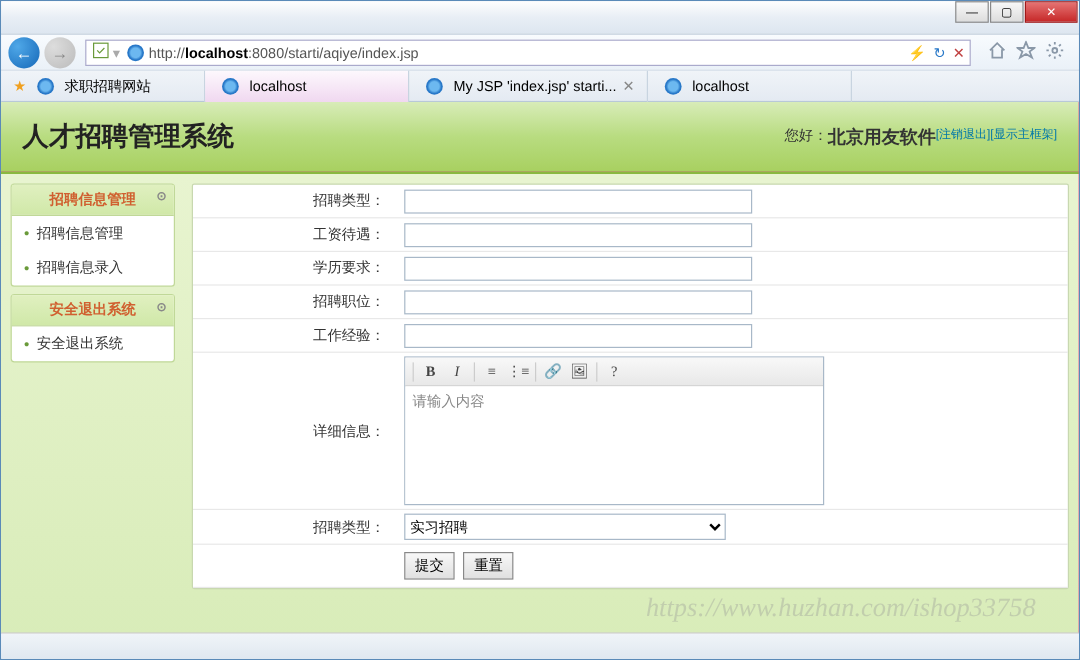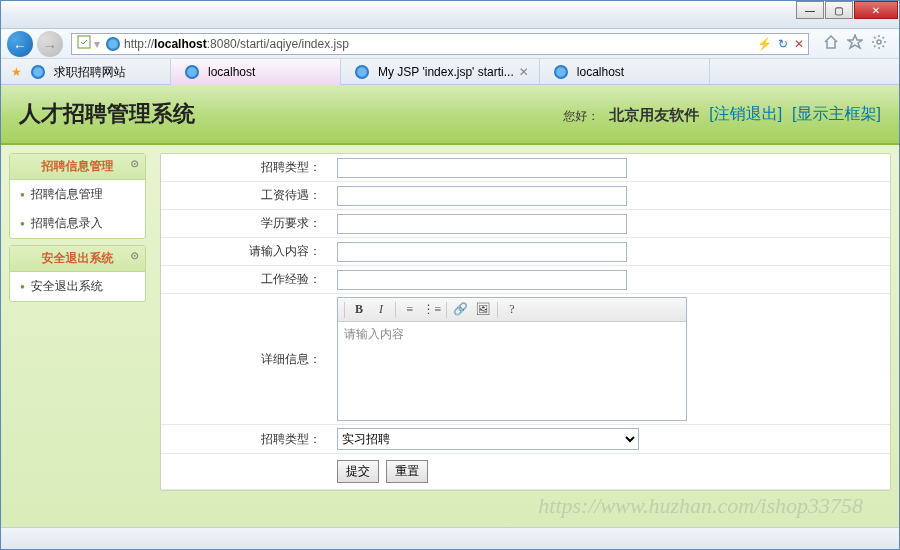--- a/index.html
+++ b/index.html
@@ -18,39 +18,39 @@
 .urltext b{color:#000}
 .navicons{display:flex;gap:8px;align-items:center;padding:0 6px}
 .tabsrow{height:26px;background:linear-gradient(#f0f4f8,#e4eaf2);display:flex;border-bottom:1px solid #b8c8d8}
 .btab{height:26px;padding:0 10px;display:flex;align-items:center;gap:5px;border-right:1px solid #c8d4e0;min-width:170px}
 .btab.active{background:linear-gradient(#fdf8fd,#f0d8f0)}
 .btab .x{margin-left:auto;color:#888}
 .favstar{color:#f0a020}
 .content{height:calc(100% - 84px - 22px);overflow:auto;background:#ec4899}
 .hdr{height:60px;background:linear-gradient(#d8ecb8,#b8dc80,#a8d060);border-bottom:2px solid #8ab840;display:flex;align-items:center;padding:0 18px}
 .hdr h1{font-size:22px;color:#222;font-weight:bold}
-.hdr .right{margin-left:auto;display:flex;align-items:flex-end;gap:10px;color:#333}
+.hdr .right{margin-left:auto;display:flex;align-items:flex-start;color:#333}
 .hdr .right b{font-size:15px}
-.hdr .right a{color:#07a;text-decoration:none;font-size:16px}
+.hdr .right a{color:#07a;text-decoration:none;font-size:10px}
 .body2{display:flex;min-height:400px;background:linear-gradient(#e8f4d0,#d8ecb8)}
 .sidebar{width:145px;padding:8px 0 8px 8px}
 .sbox{background:#fff;border:1px solid #c0d898;border-radius:3px;margin-bottom:6px}
 .sboxhdr{background:linear-gradient(#e0f0c0,#d0e8a8);padding:4px 8px;text-align:center;font-weight:bold;color:#d06030;border-bottom:1px solid #c0d898;position:relative}
 .sboxhdr::after{content:"⊙";position:absolute;right:6px;color:#888;font-size:10px}
 .sitem{padding:6px 10px;display:flex;align-items:center;gap:6px;color:#333}
 .sitem::before{content:"●";color:#6a9a3a;font-size:8px}
 .mainarea{flex:1;padding:8px 8px 8px 14px}
 .mpanel{background:#fff;border:1px solid #c8d8b0;border-radius:2px}
 .mphdr{background:linear-gradient(#f4f8ec,#e8f0d8);padding:5px 10px;border-bottom:1px solid #d0dcc0;color:#444}
 .frm{padding:0}
 .frow{display:flex;align-items:center;border-bottom:1px solid #e8e8e8;min-height:28px}
 .flabel{width:170px;text-align:right;padding-right:10px;color:#333}
 .fctrl{flex:1;padding:3px 6px}
 .fctrl input[type=text]{width:290px;height:20px;border:1px solid #a8b8c8;padding:0 3px}
-.fctrl select{width:302px;height:22px;border:1px solid #a8b8c8;background:#fff}
+.fctrl select{width:268px;height:22px;border:1px solid #a8b8c8;background:#fff}
 .rte{width:350px;border:1px solid #a8b8c8}
 .rtetb{height:24px;background:linear-gradient(#f8f8f8,#e8e8e8);border-bottom:1px solid #ccc;display:flex;align-items:center;padding:0 4px;gap:2px}
 .rtebtn{width:20px;height:18px;display:flex;align-items:center;justify-content:center;color:#444;font-family:serif}
 .rtediv{width:1px;height:16px;background:#ccc;margin:0 2px}
 .rtearea{height:98px;padding:4px 6px;color:#888;background:#fff}
 .btns{padding:6px}
 .btns button{padding:2px 8px;border:1px solid #888;background:linear-gradient(#f8f8f8,#e0e0e0);margin-right:4px}
 .scrollhint{height:22px;background:linear-gradient(#f0f4f8,#e0e8f0);border-top:1px solid #ccc}
 .watermark{position:absolute;bottom:30px;right:36px;font-size:22px;color:rgba(150,150,150,.35);font-style:italic;font-family:Georgia,serif;pointer-events:none}
 svg{width:16px;height:16px}
@@ -155,21 +155,21 @@
               </div>
             <div class="frow">
                 <div class="flabel">工资待遇：</div>
                 <div class="fctrl"><input type="text" style=""></div>
               </div>
             <div class="frow">
                 <div class="flabel">学历要求：</div>
                 <div class="fctrl"><input type="text" style=""></div>
               </div>
             <div class="frow">
-                <div class="flabel">请输入内容：</div>
+                <div class="flabel">招聘职位：</div>
                 <div class="fctrl"><input type="text" style=""></div>
               </div>
             <div class="frow">
                 <div class="flabel">工作经验：</div>
                 <div class="fctrl"><input type="text" style=""></div>
               </div>
             <div class="frow" style="min-height:130px">
                 <div class="flabel">详细信息：</div>
                 <div class="fctrl">
               <div class="rte">

